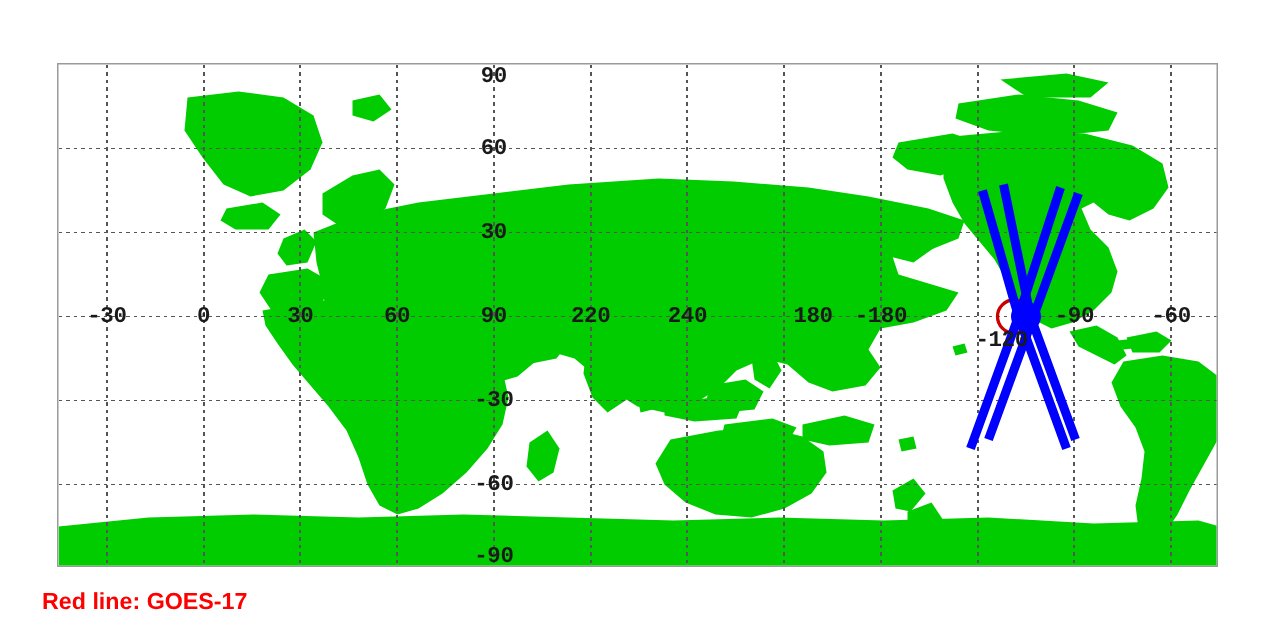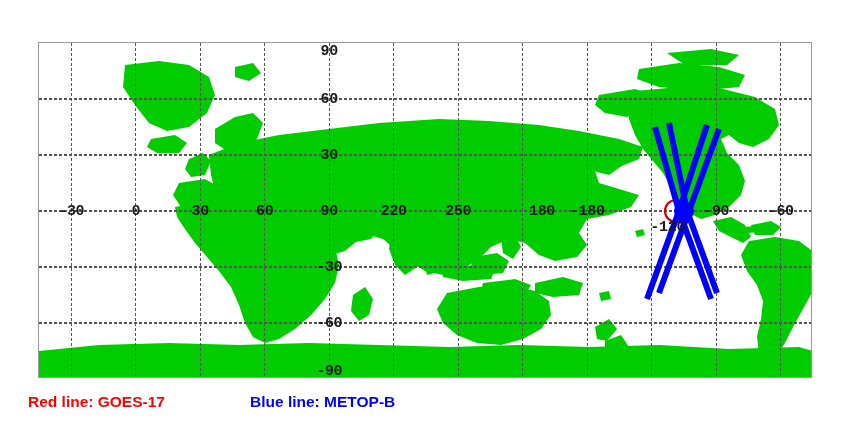--- a/index.html
+++ b/index.html
@@ -193,34 +193,33 @@
     <circle cx="645" cy="168" r="10" fill="#0000ff" stroke="none"></circle>
   </svg>
 
   <div id="lon-labels">
       <span class="tick-label lon-label" style="left: 32.25px; top: 168px;">-30</span>
       <span class="tick-label lon-label" style="left: 96.75px; top: 168px;">0</span>
       <span class="tick-label lon-label" style="left: 161.25px; top: 168px;">30</span>
       <span class="tick-label lon-label" style="left: 225.75px; top: 168px;">60</span>
       <span class="tick-label lon-label" style="left: 290.25px; top: 168px;">90</span>
       <span class="tick-label lon-label" style="left: 354.75px; top: 168px;">220</span>
-      <span class="tick-label lon-label" style="left: 419.25px; top: 168px;">250</span>
+      <span class="tick-label lon-label" style="left: 419.25px; top: 168px;">240</span>
       <span class="tick-label lon-label" style="left: 503px; top: 168px;">180</span>
       <span class="tick-label lon-label" style="left: 548.25px; top: 168px;">-180</span>
       <span class="tick-label lon-label" style="left: 612.75px; top: 184px; margin-left: 16px;">-120</span>
       <span class="tick-label lon-label" style="left: 677.25px; top: 168px;">-90</span>
       <span class="tick-label lon-label" style="left: 741.75px; top: 168px;">-60</span>
     </div>
 
   <div id="lat-labels">
       <span class="tick-label lat-label" style="left: 290.25px; top: 8px;">90</span>
       <span class="tick-label lat-label" style="left: 290.25px; top: 56px;">60</span>
       <span class="tick-label lat-label" style="left: 290.25px; top: 112px;">30</span>
       <span class="tick-label lat-label" style="left: 290.25px; top: 224px;">-30</span>
       <span class="tick-label lat-label" style="left: 290.25px; top: 280px;">-60</span>
       <span class="tick-label lat-label" style="left: 290.25px; top: 328px;">-90</span>
     </div>
 </div>
 
 <div id="legend">
   <span id="legend-red" class="legend-entry">Red line: GOES-17</span>
-  <span id="legend-blue" class="legend-entry">Blue line: METOP-B</span>
 </div>
 
 </body></html>

